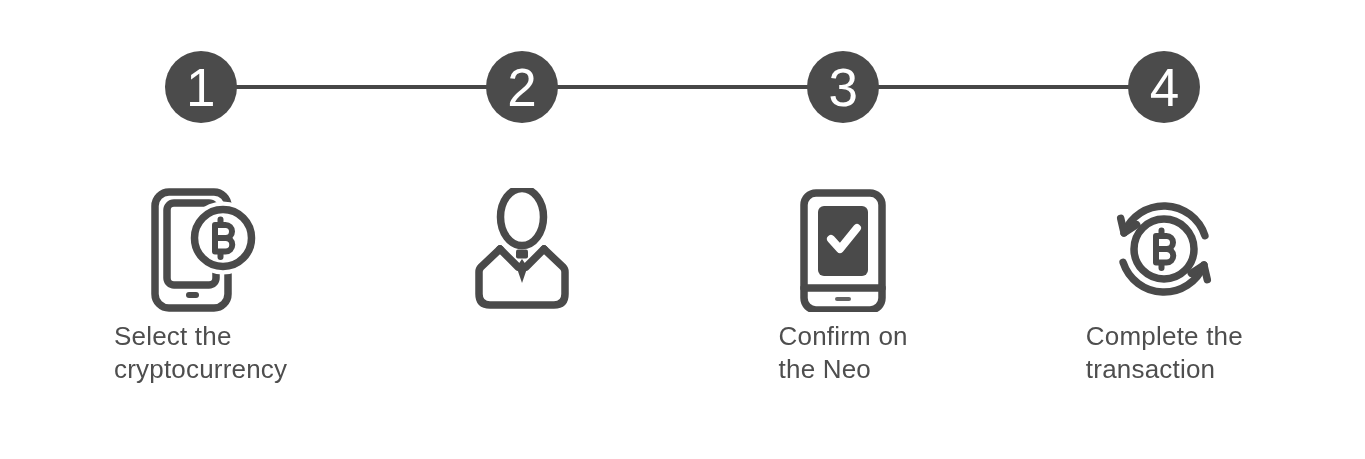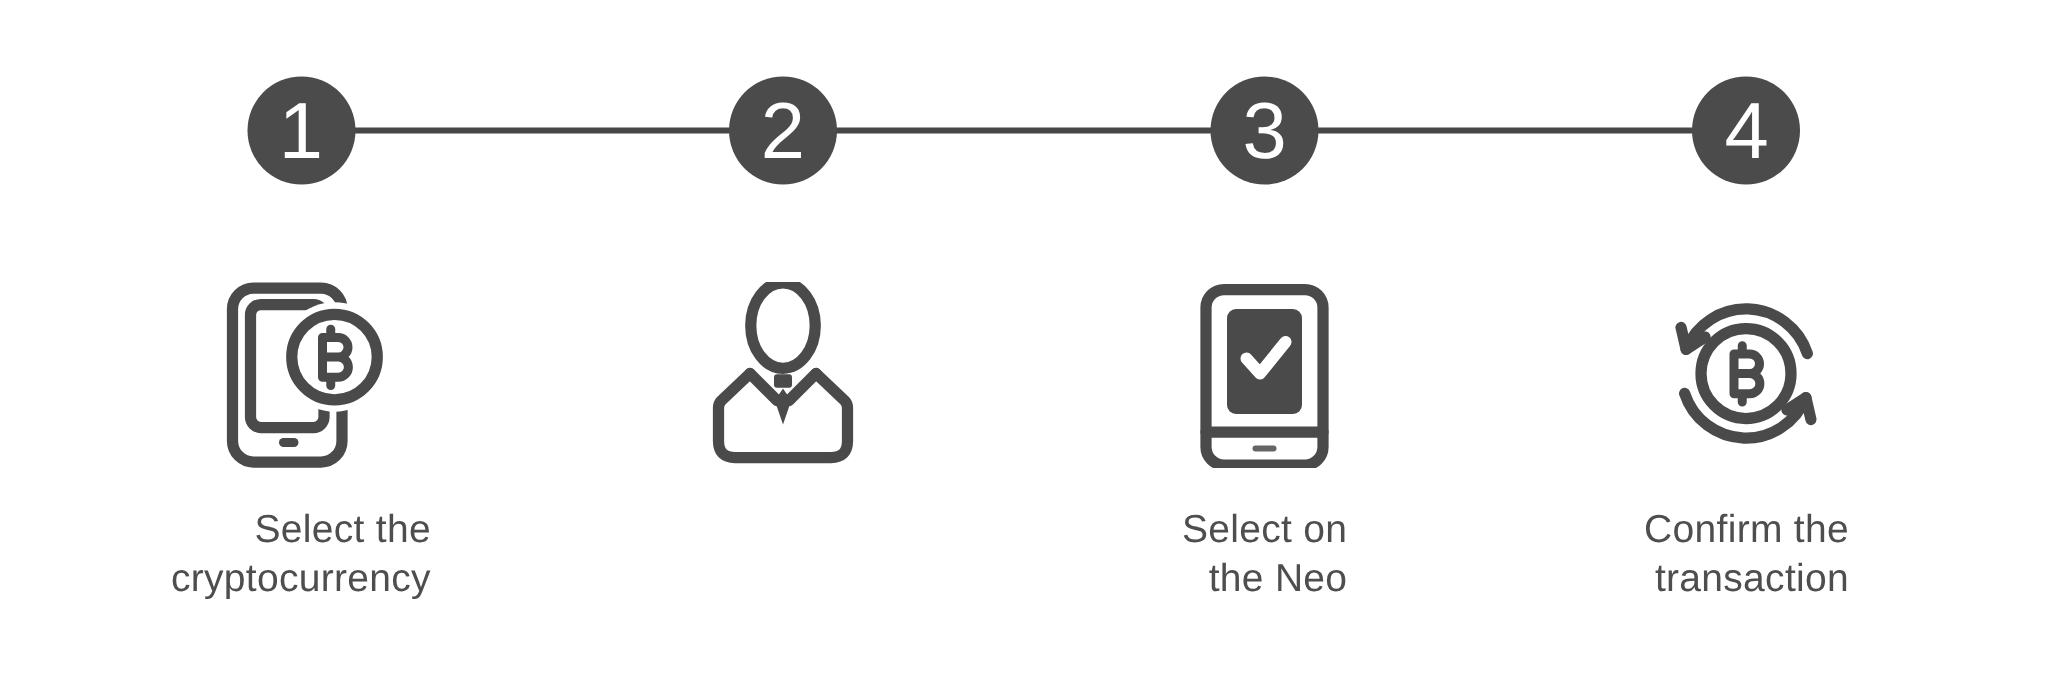--- a/index.html
+++ b/index.html
@@ -34,25 +34,25 @@
     display:flex;align-items:center;justify-content:center;
     z-index:2;
   }
   .icon{
     margin-top:65px;
     height:124px;
     display:flex;align-items:center;justify-content:center;
   }
   .icon svg{display:block;}
   .label{
-    margin-top:24px;
+    margin-top:8px;
     font-size:26px;line-height:33px;
     letter-spacing:0.2px;
     color:#4e4e4e;
-    text-align:right;
+    text-align:left;
     white-space:pre-line;
   }
   .stroke{fill:none;stroke:#4a4a4a;stroke-width:7.5;stroke-linecap:round;stroke-linejoin:round;}
   .stroke-thin{fill:none;stroke:#4a4a4a;stroke-width:6;stroke-linecap:round;stroke-linejoin:round;}
   .fillpart{fill:#4a4a4a;stroke:none;}
   .whitemask{fill:#ffffff;stroke:none;}
   .check{fill:none;stroke:#ffffff;stroke-width:8;stroke-linecap:round;stroke-linejoin:round;}
 </style>
 </head>
 <body>
@@ -96,34 +96,34 @@
       <div class="circle">3</div>
       <div class="icon">
         <svg width="112" height="124" viewBox="0 0 112 124" aria-hidden="true">
           <rect class="stroke" x="17" y="5" width="78" height="117" rx="12"></rect>
           <rect class="fillpart" x="31" y="18" width="50" height="70" rx="6"></rect>
           <polyline class="check" points="44,51 53,61 70,40"></polyline>
           <path class="stroke" d="M 17,100 H 95"></path>
           <rect class="fillpart" x="48" y="109" width="16" height="4" rx="2" opacity="0.85"></rect>
         </svg>
       </div>
-      <div class="label">Select on
+      <div class="label">Confirm on
 the Neo</div>
     </div>
 
     <div class="step">
       <div class="circle">4</div>
       <div class="icon">
         <svg width="112" height="124" viewBox="0 0 112 124" aria-hidden="true">
           <circle class="stroke" cx="56" cy="61" r="30"></circle>
           <path class="stroke-thin" d="M 48,48 V 74.5 M 48,48 H 58.5 A 6.3,6.3 0 0 1 58.5,61 H 48 M 58.5,61 A 6.6,6.6 0 0 1 58.5,74.5 H 48 M 53.5,42.5 V 48 M 53.5,74.5 V 80"></path>
           <path class="stroke" d="M 96.9,47.7 A 43,43 0 0 0 16.1,44.9"></path>
           <path class="stroke" d="M 16.1,44.9 l 12.6,-8.2 M 16.1,44.9 l -3.4,-14.6"></path>
           <path class="stroke" d="M 15.1,74.3 A 43,43 0 0 0 95.9,77.1"></path>
           <path class="stroke" d="M 95.9,77.1 l 3.4,14.6 M 95.9,77.1 l -12.6,8.2"></path>
         </svg>
       </div>
-      <div class="label">Confirm the
+      <div class="label">Complete the
 transaction</div>
     </div>
 
   </div>
 </div>
 
 </body></html>

